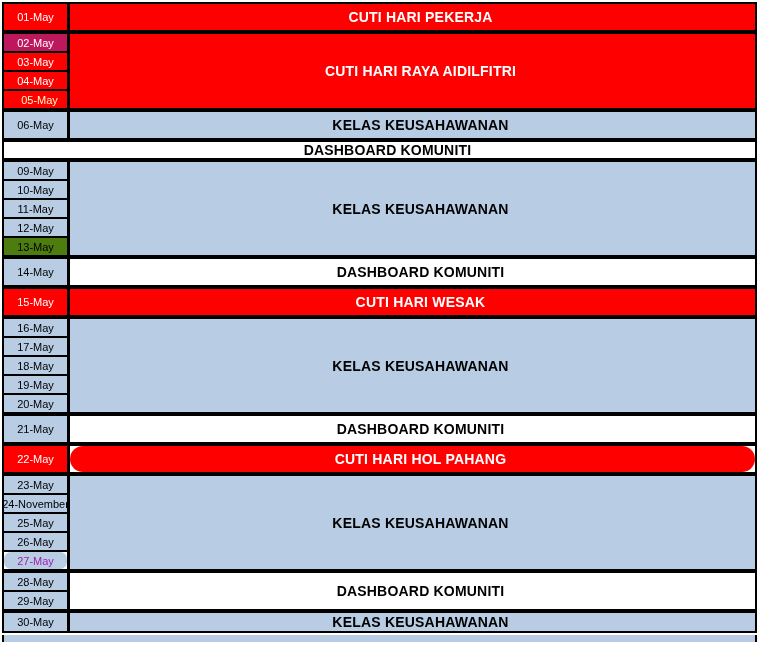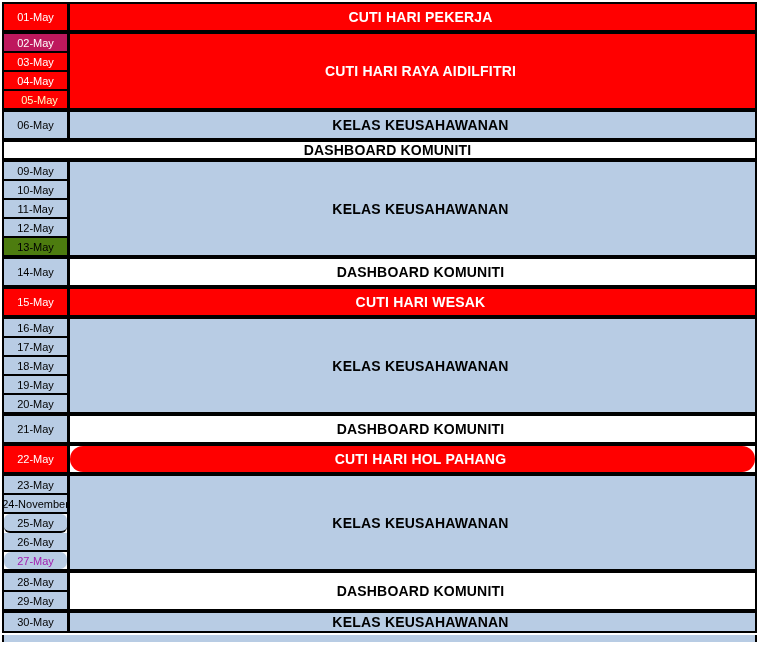--- a/index.html
+++ b/index.html
@@ -153,21 +153,21 @@
       <div class="block single">
     <div class="date-col">
           <div class="date-cell" style="background: rgb(255, 0, 0); color: rgb(255, 255, 255);">22-May</div>
         </div>
     <div class="activity-cell" style="background: rgb(255, 0, 0); color: rgb(255, 255, 255); border-radius: 13px;">CUTI HARI HOL PAHANG</div>
   </div>
       <div class="block multi">
     <div class="date-col">
           <div class="date-cell" style="background: rgb(184, 204, 228); color: rgb(0, 0, 0);">23-May</div>
           <div class="date-cell" style="background: rgb(184, 204, 228); color: rgb(0, 0, 0);">24-November</div>
-          <div class="date-cell" style="background: rgb(184, 204, 228); color: rgb(0, 0, 0); border-radius: 6px;">25-May</div>
+          <div class="date-cell" style="background: rgb(184, 204, 228); color: rgb(0, 0, 0);">25-May</div>
           <div class="date-cell" style="background: rgb(184, 204, 228); color: rgb(0, 0, 0);">26-May</div>
           <div class="date-cell" style="background: rgb(184, 204, 228); color: #a21caf; border-radius: 7px;">27-May</div>
         </div>
     <div class="activity-cell" style="background: rgb(184, 204, 228); color: rgb(0, 0, 0);">KELAS KEUSAHAWANAN</div>
   </div>
       <div class="block multi">
     <div class="date-col">
           <div class="date-cell" style="background: rgb(184, 204, 228); color: rgb(0, 0, 0);">28-May</div>
           <div class="date-cell" style="background: rgb(184, 204, 228); color: rgb(0, 0, 0);">29-May</div>
         </div>

